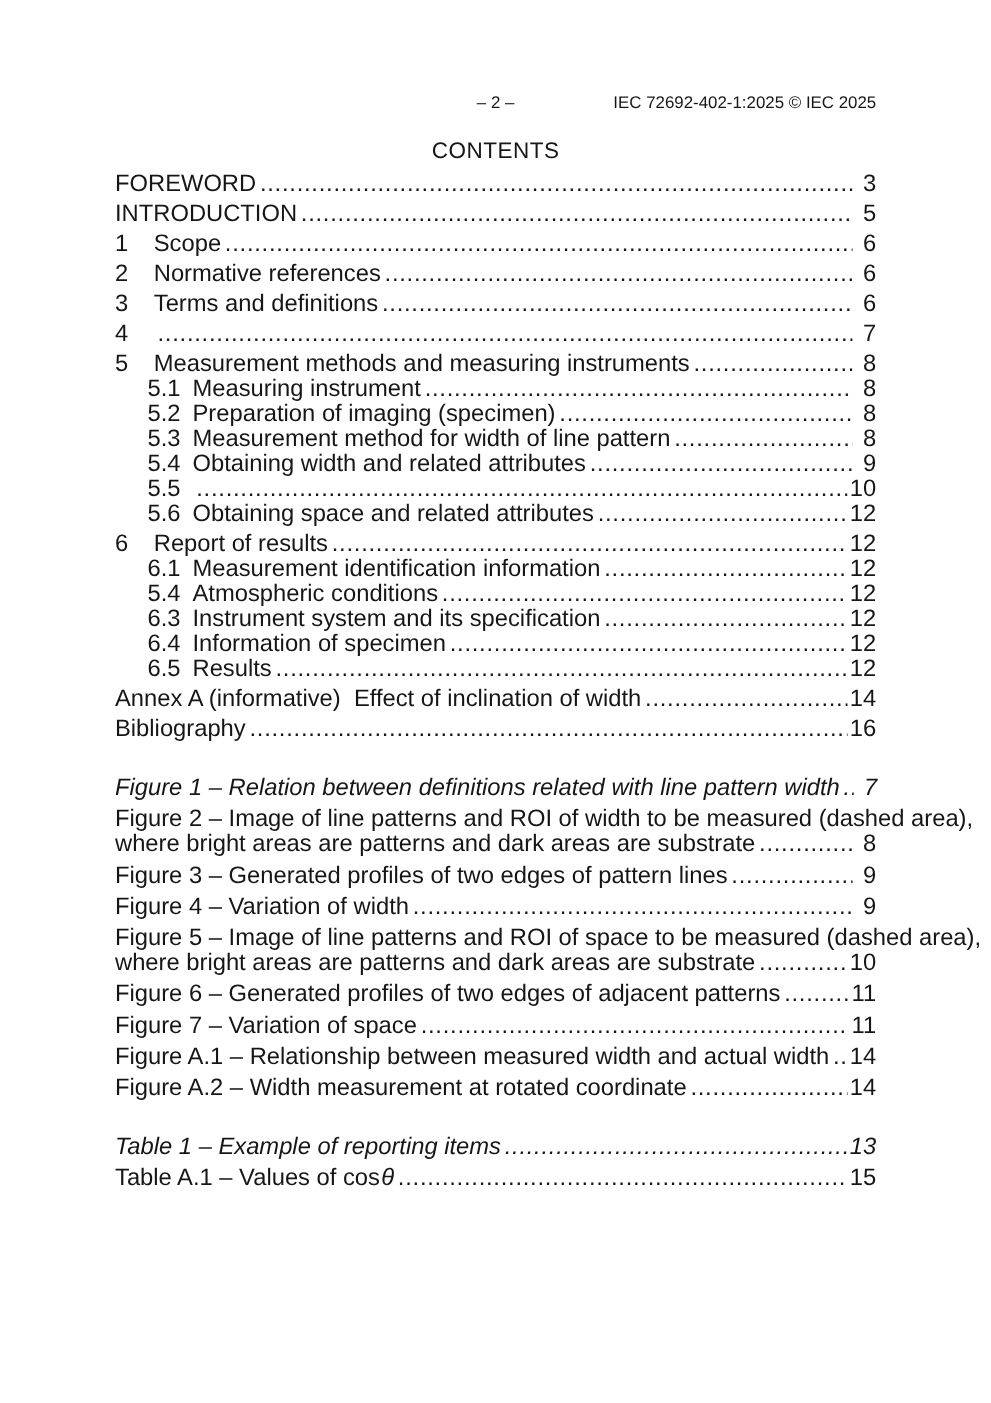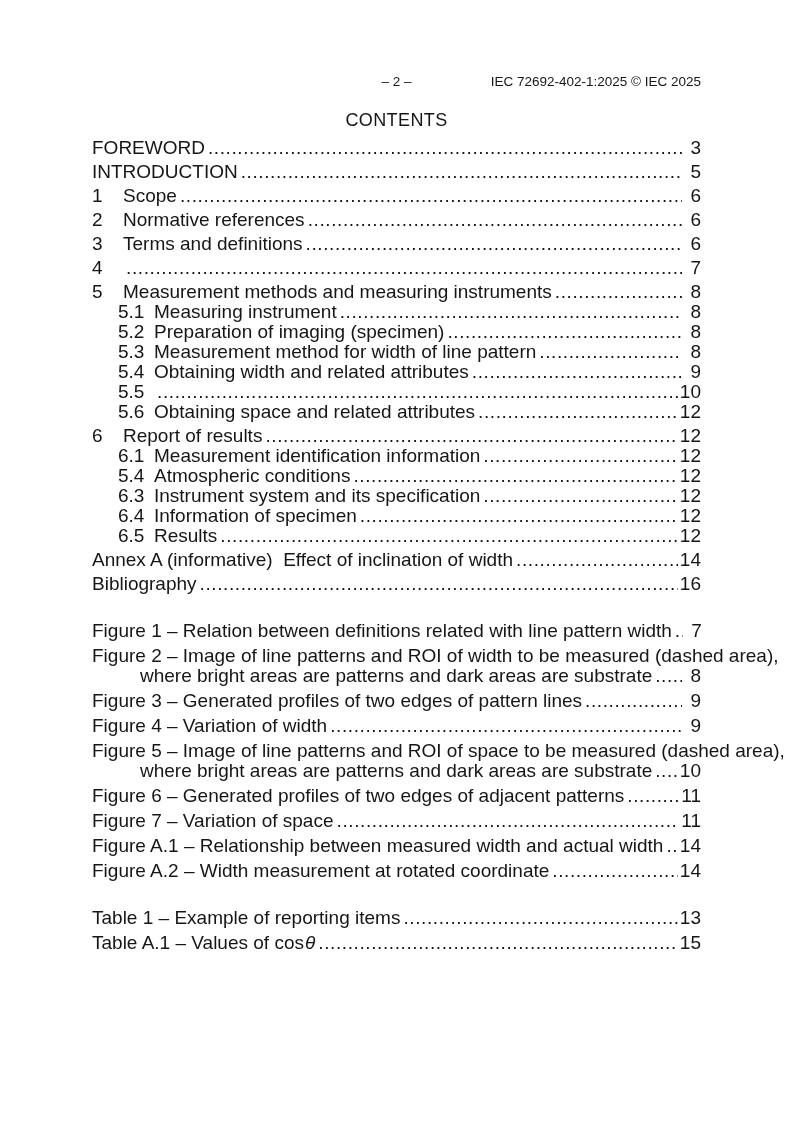--- a/index.html
+++ b/index.html
@@ -66,22 +66,22 @@
     white-space: nowrap;
     letter-spacing: 0.6px;
     margin-left: 3px;
     margin-right: 2px;
     min-width: 8px;
   }
   .pg { flex: none; min-width: 17px; text-align: right; white-space: pre; }
   .sym { font-style: italic; padding-left: 1px; }
   .entry2 { margin-top: 5px; }
   .entry2 .wrapline { line-height: 20px; white-space: pre; }
-  .entry2 .row { margin-top: 0; margin-left: 48px; }
-  .gap-lg { margin-top: 27px; }
+  .entry2 .row { margin-top: 0; }
+  .gap-lg { margin-top: 27px; font-style: italic; }
   .fig-row { margin-top: 5px; }
 </style>
 </head>
 <body>
 
 <div class="page">
 
   <div class="hdr">
     <span class="marker">– 2 –</span>
     <span class="ref">IEC 72692-402-1:2025 © IEC 2025</span>

